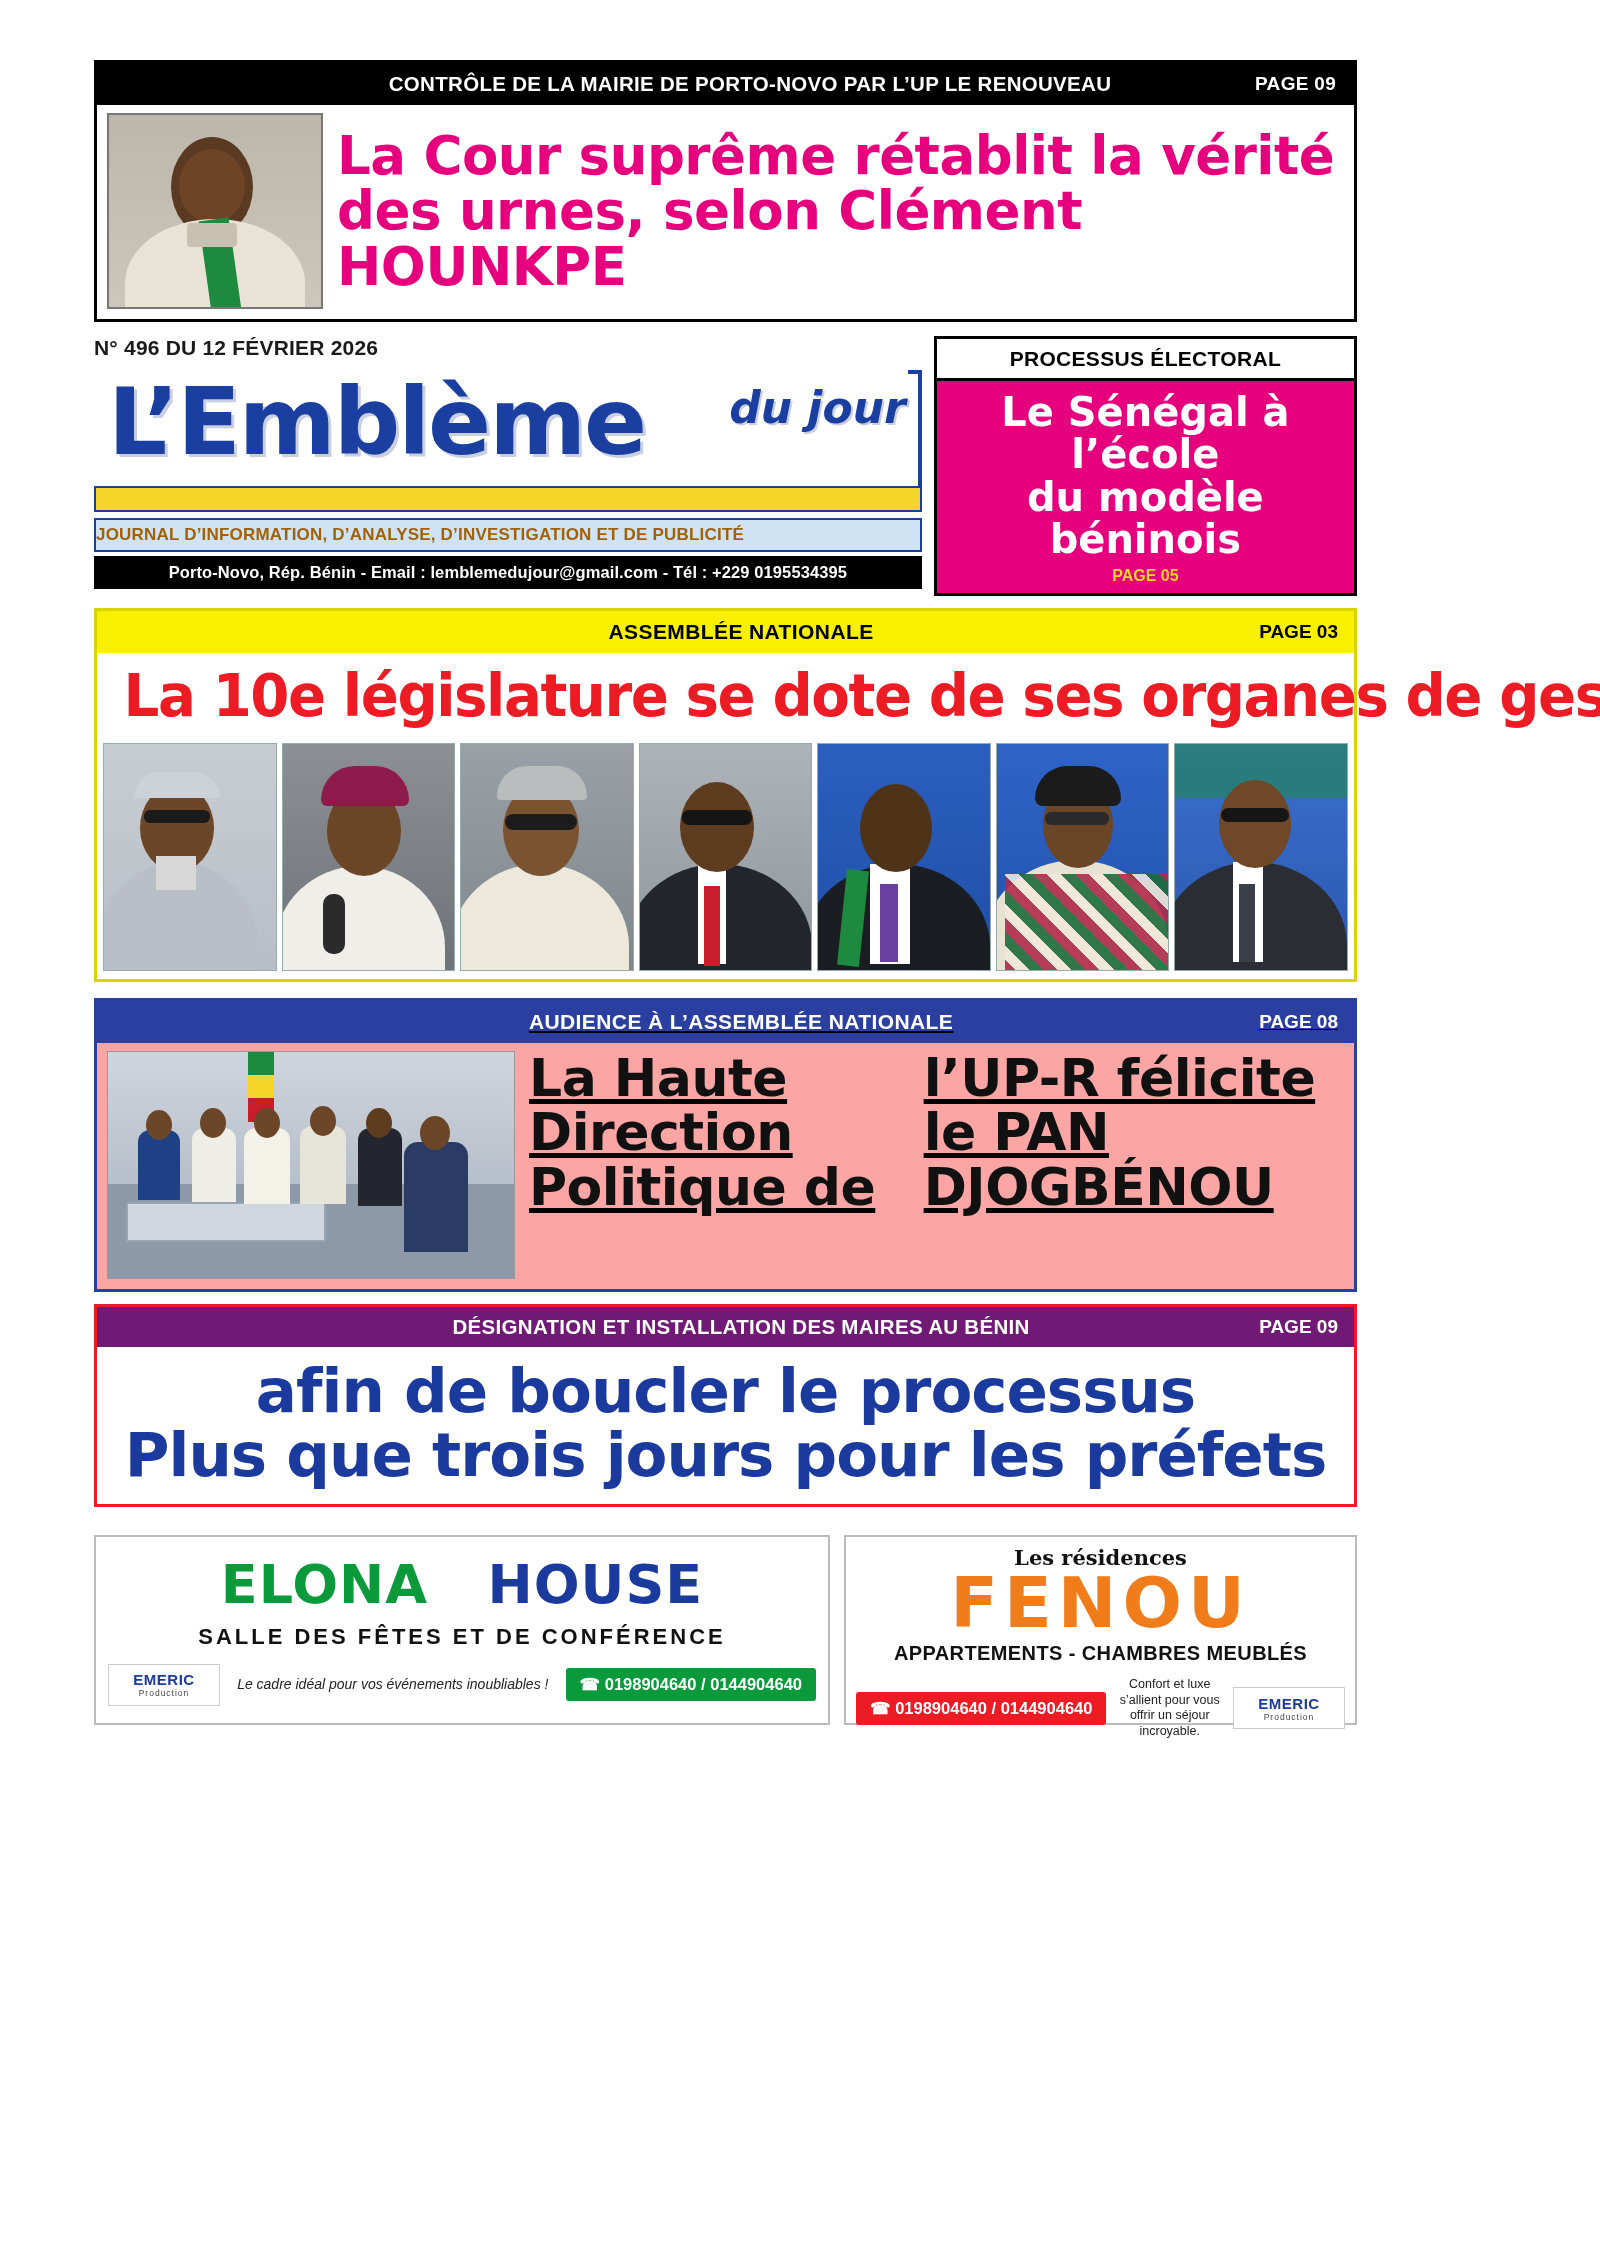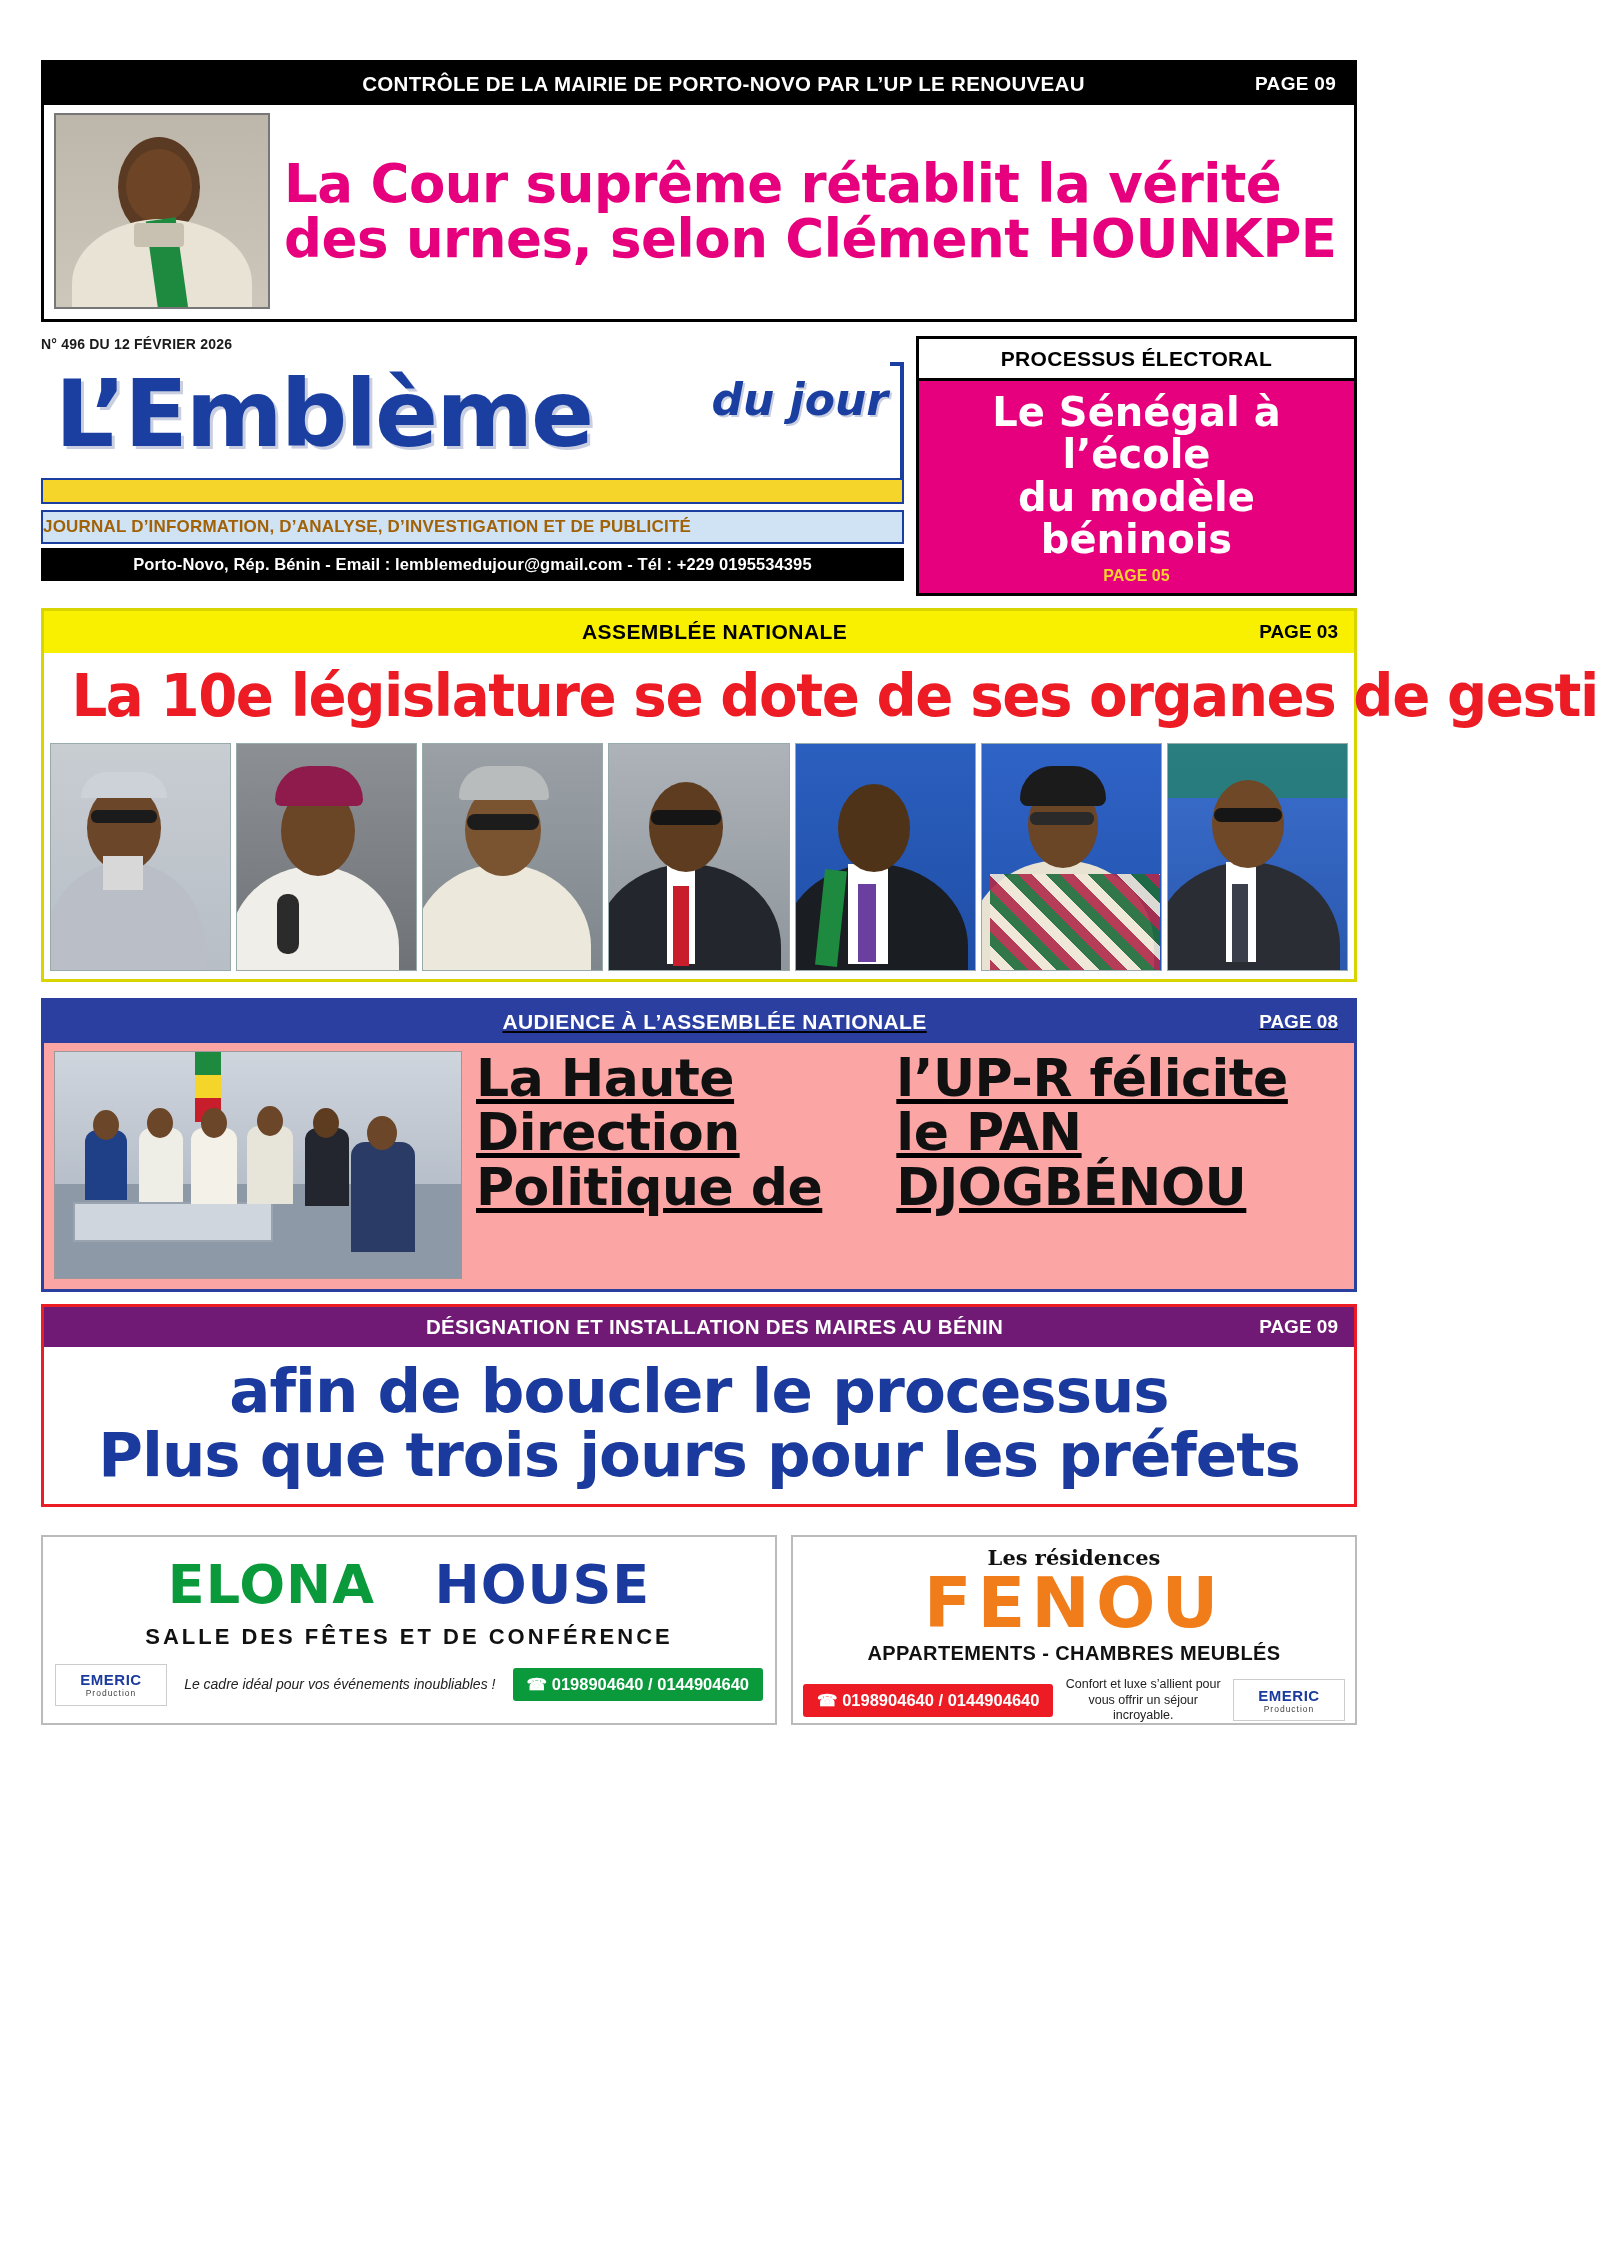--- a/index.html
+++ b/index.html
@@ -6,21 +6,21 @@
   body {
     width: 1600px;
     height: 2263px;
     background: #ffffff;
     font-family: "Liberation Sans", sans-serif;
     overflow: hidden;
   }
   .page {
     width: 1419px;
     height: 2263px;
-    padding: 60px 62px 0 41px;
+    padding: 60px 62px 0 94px;
     background: #fff;
     position: relative;
   }
 
   
   .top-banner {
     border: 3px solid #000;
     background: #fff;
   }
   .top-banner-head {
@@ -69,21 +69,21 @@
   .masthead-row {
     display: flex;
     margin-top: 14px;
     gap: 12px;
   }
   .masthead {
     flex: 1 1 auto;
     width: 960px;
   }
   .issue-line {
-    font-size: 14px;
+    font-size: 21px;
     font-weight: bold;
     color: #1a1a1a;
     margin-bottom: 4px;
     letter-spacing: 0.2px;
   }
   .logo-block {
     position: relative;
     height: 150px;
   }
   .logo-underbar {

